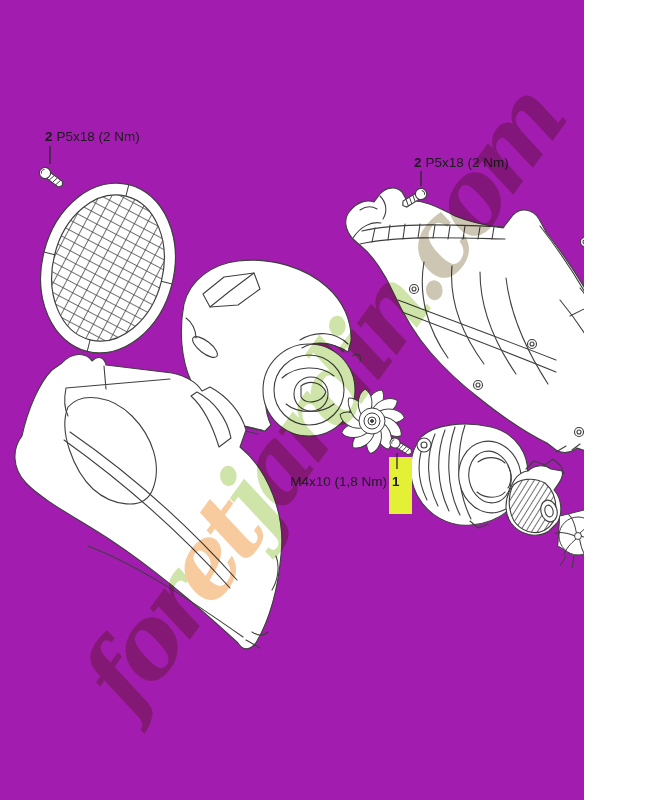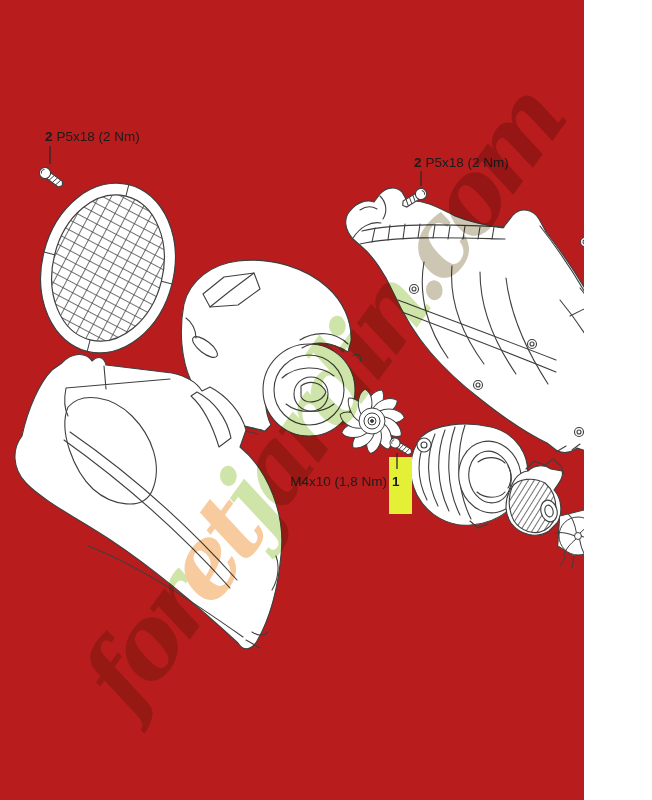--- a/index.html
+++ b/index.html
@@ -1,16 +1,16 @@
 <!DOCTYPE html>
 <html><head>
 <meta charset="utf-8">
 <style>
   html,body{margin:0;padding:0;background:#fff;}
-  .stage{position:relative;width:584px;height:800px;background:#b91c1c;overflow:hidden;
+  .stage{position:relative;width:584px;height:800px;background:#a21caf;overflow:hidden;
          font-family:"Liberation Sans",sans-serif;}
   svg text{font-family:"Liberation Sans",sans-serif;fill:#1c1c1c;}
   .lbl{font-size:13.5px;}
   .b{font-weight:bold;}
   .watermark{
     position:absolute;left:-98px;top:330px;width:840px;height:140px;
     display:flex;align-items:center;justify-content:center;
     transform:rotate(-54deg);
     font-family:"DejaVu Serif",serif;font-style:italic;font-weight:bold;
     font-size:98px;letter-spacing:-8px;line-height:140px;

